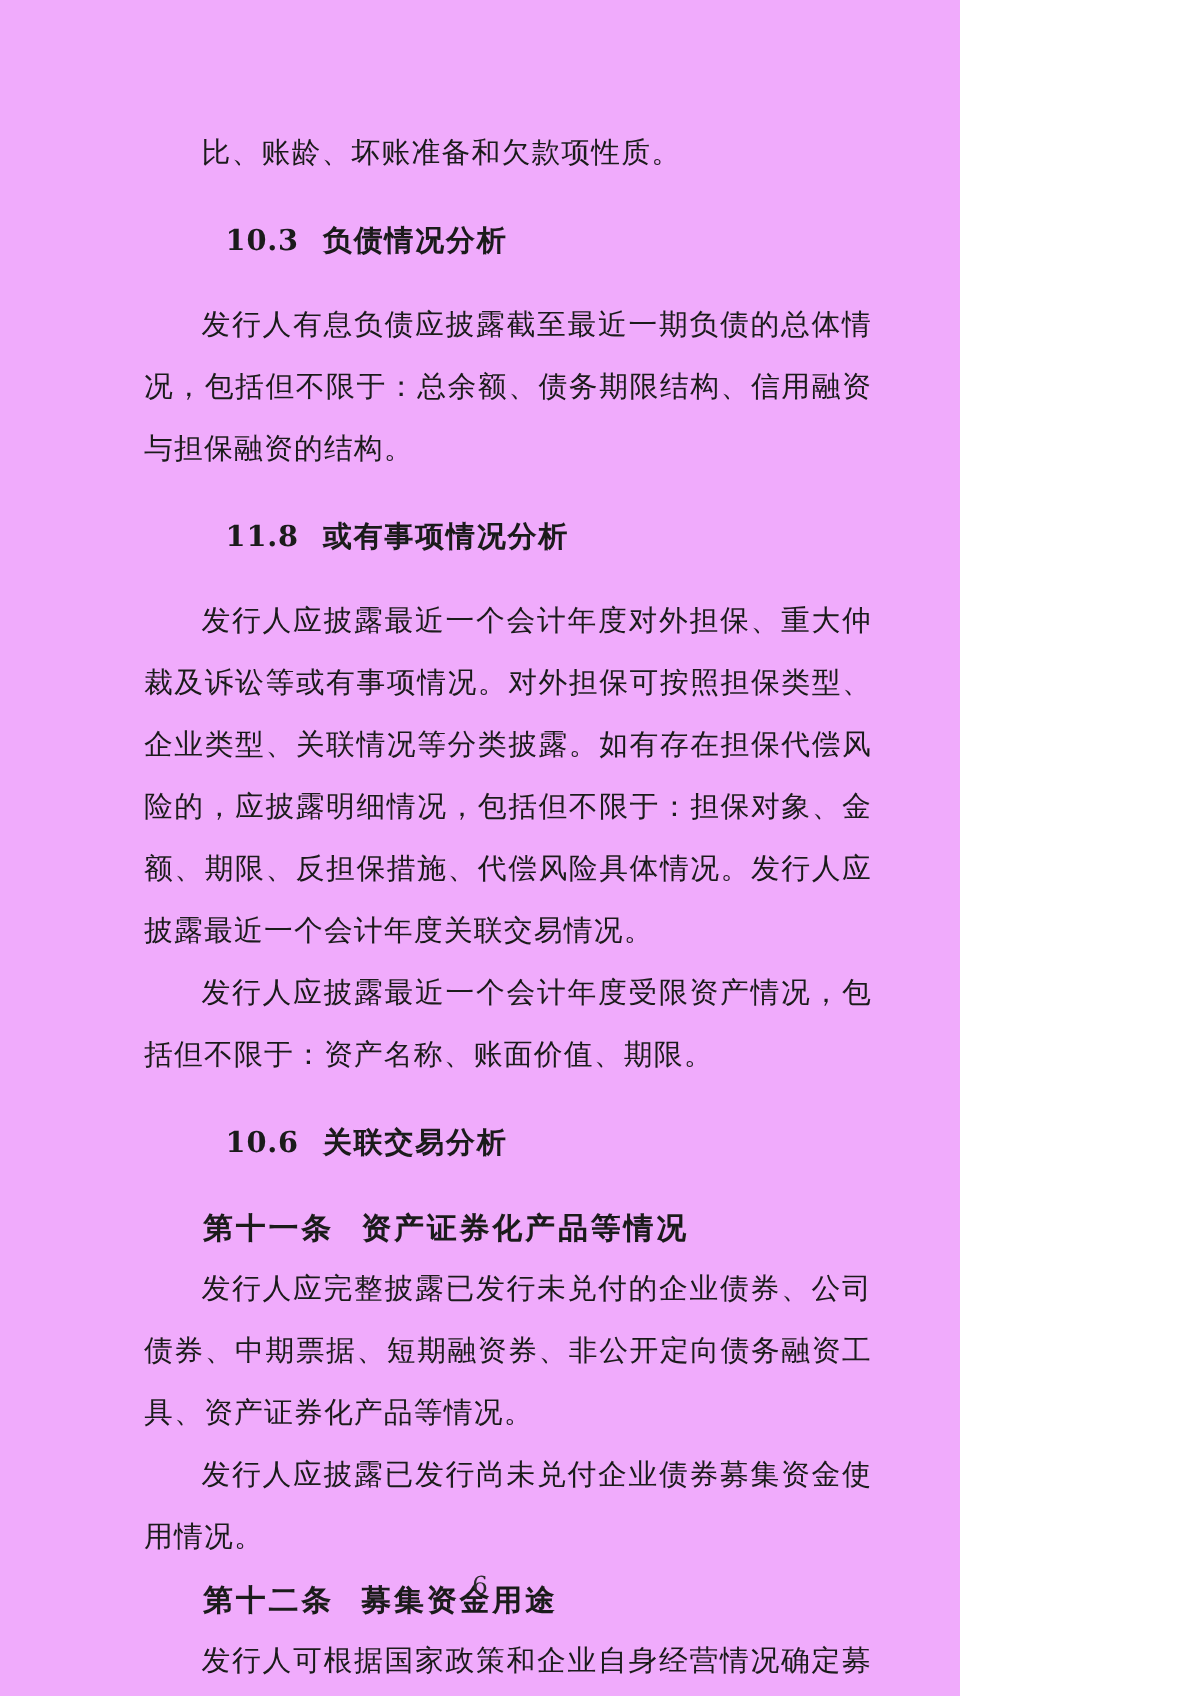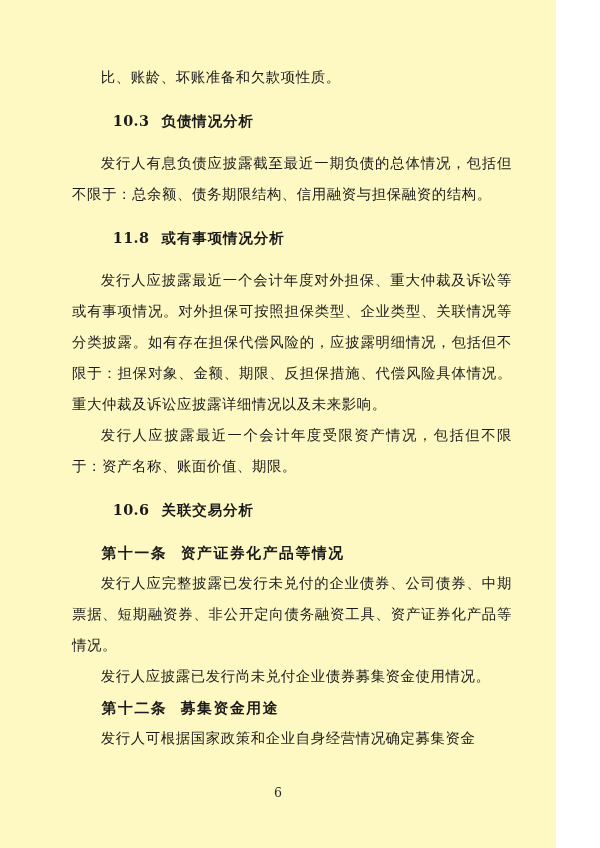--- a/index.html
+++ b/index.html
@@ -9,23 +9,23 @@
   body {
     width: 600px;
     height: 848px;
     background: #ffffff;
     font-family: "DejaVu Serif", "Liberation Serif", serif;
     color: #1b1b1b;
     overflow: hidden;
   }
   .page {
     position: relative;
-    width: 556px;
+    width: 480px;
     height: 848px;
-    background: #fef9c3;
+    background: #f0abfc;
     box-sizing: border-box;
     padding: 62px 44px 40px 72px;
   }
   .doc-body {
     font-size: 14.4px;
     line-height: 31px;
     letter-spacing: 0.6px;
     text-align: justify;
     text-justify: inter-ideograph;
   }
@@ -62,21 +62,21 @@
 </style>
 </head>
 <body>
 
 <div class="page">
   <div class="doc-body" id="doc-body">
       <p class="para">比、账龄、坏账准备和欠款项性质。</p>
       <p class="heading"><span class="num">10.3</span>&nbsp;&nbsp;<span>负债情况分析</span></p>
       <p class="para">发行人有息负债应披露截至最近一期负债的总体情况，包括但不限于：总余额、债务期限结构、信用融资与担保融资的结构。</p>
       <p class="heading"><span class="num">11.8</span>&nbsp;&nbsp;<span>或有事项情况分析</span></p>
-      <p class="para">发行人应披露最近一个会计年度对外担保、重大仲裁及诉讼等或有事项情况。对外担保可按照担保类型、企业类型、关联情况等分类披露。如有存在担保代偿风险的，应披露明细情况，包括但不限于：担保对象、金额、期限、反担保措施、代偿风险具体情况。重大仲裁及诉讼应披露详细情况以及未来影响。</p>
+      <p class="para">发行人应披露最近一个会计年度对外担保、重大仲裁及诉讼等或有事项情况。对外担保可按照担保类型、企业类型、关联情况等分类披露。如有存在担保代偿风险的，应披露明细情况，包括但不限于：担保对象、金额、期限、反担保措施、代偿风险具体情况。发行人应披露最近一个会计年度关联交易情况。</p>
       <p class="para">发行人应披露最近一个会计年度受限资产情况，包括但不限于：资产名称、账面价值、期限。</p>
       <p class="heading"><span class="num">10.6</span>&nbsp;&nbsp;<span>关联交易分析</span></p>
       <p class="heading-major"><span class="num">第十一条</span>&nbsp;&nbsp;<span>资产证券化产品等情况</span></p>
       <p class="para">发行人应完整披露已发行未兑付的企业债券、公司债券、中期票据、短期融资券、非公开定向债务融资工具、资产证券化产品等情况。</p>
       <p class="para">发行人应披露已发行尚未兑付企业债券募集资金使用情况。</p>
       <p class="heading-major"><span class="num">第十二条</span>&nbsp;&nbsp;<span>募集资金用途</span></p>
       <p class="para">发行人可根据国家政策和企业自身经营情况确定募集资金</p>
     </div>
   <div class="page-number">6</div>
 </div>

